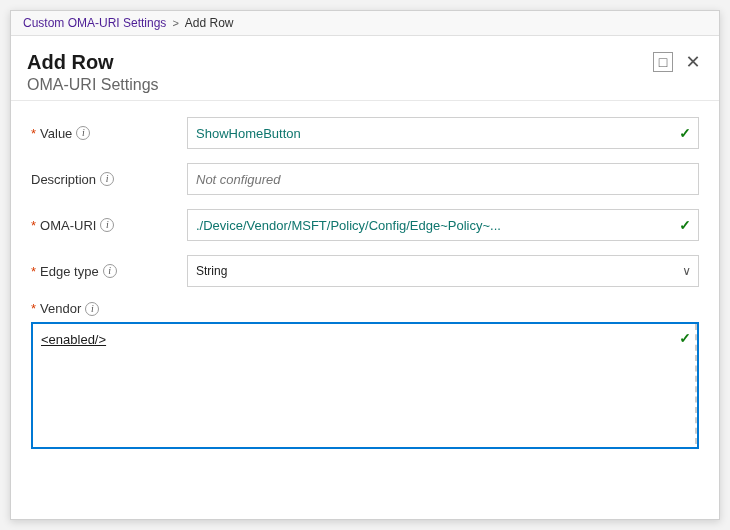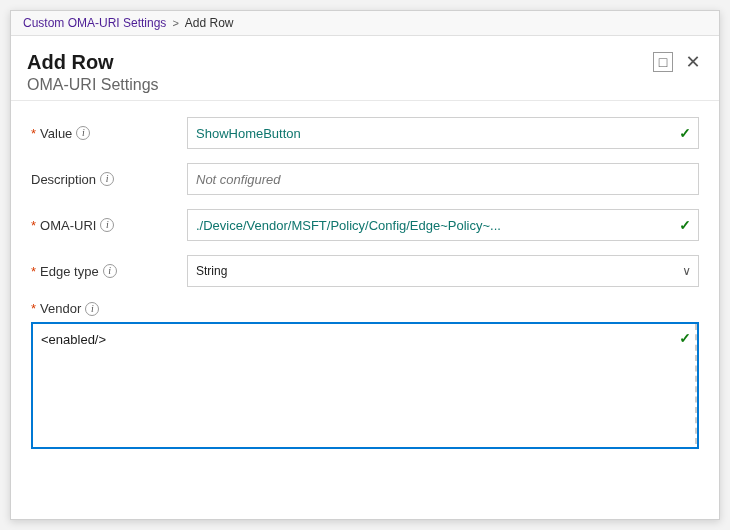--- a/index.html
+++ b/index.html
@@ -197,20 +197,21 @@
       width: 100%;
       height: 120px;
       padding: 8px;
       border: none;
       font-size: 13px;
       color: #1a1a1a;
       resize: none;
       outline: none;
       font-family: 'Segoe UI', Arial, sans-serif;
       border-right: 2px dashed #ccc;
+      text-decoration: underline;
     }
     .textarea-check {
       position: absolute;
       right: 6px;
       top: 6px;
       color: #107c10;
       font-size: 14px;
       font-weight: bold;
     }
   </style>

